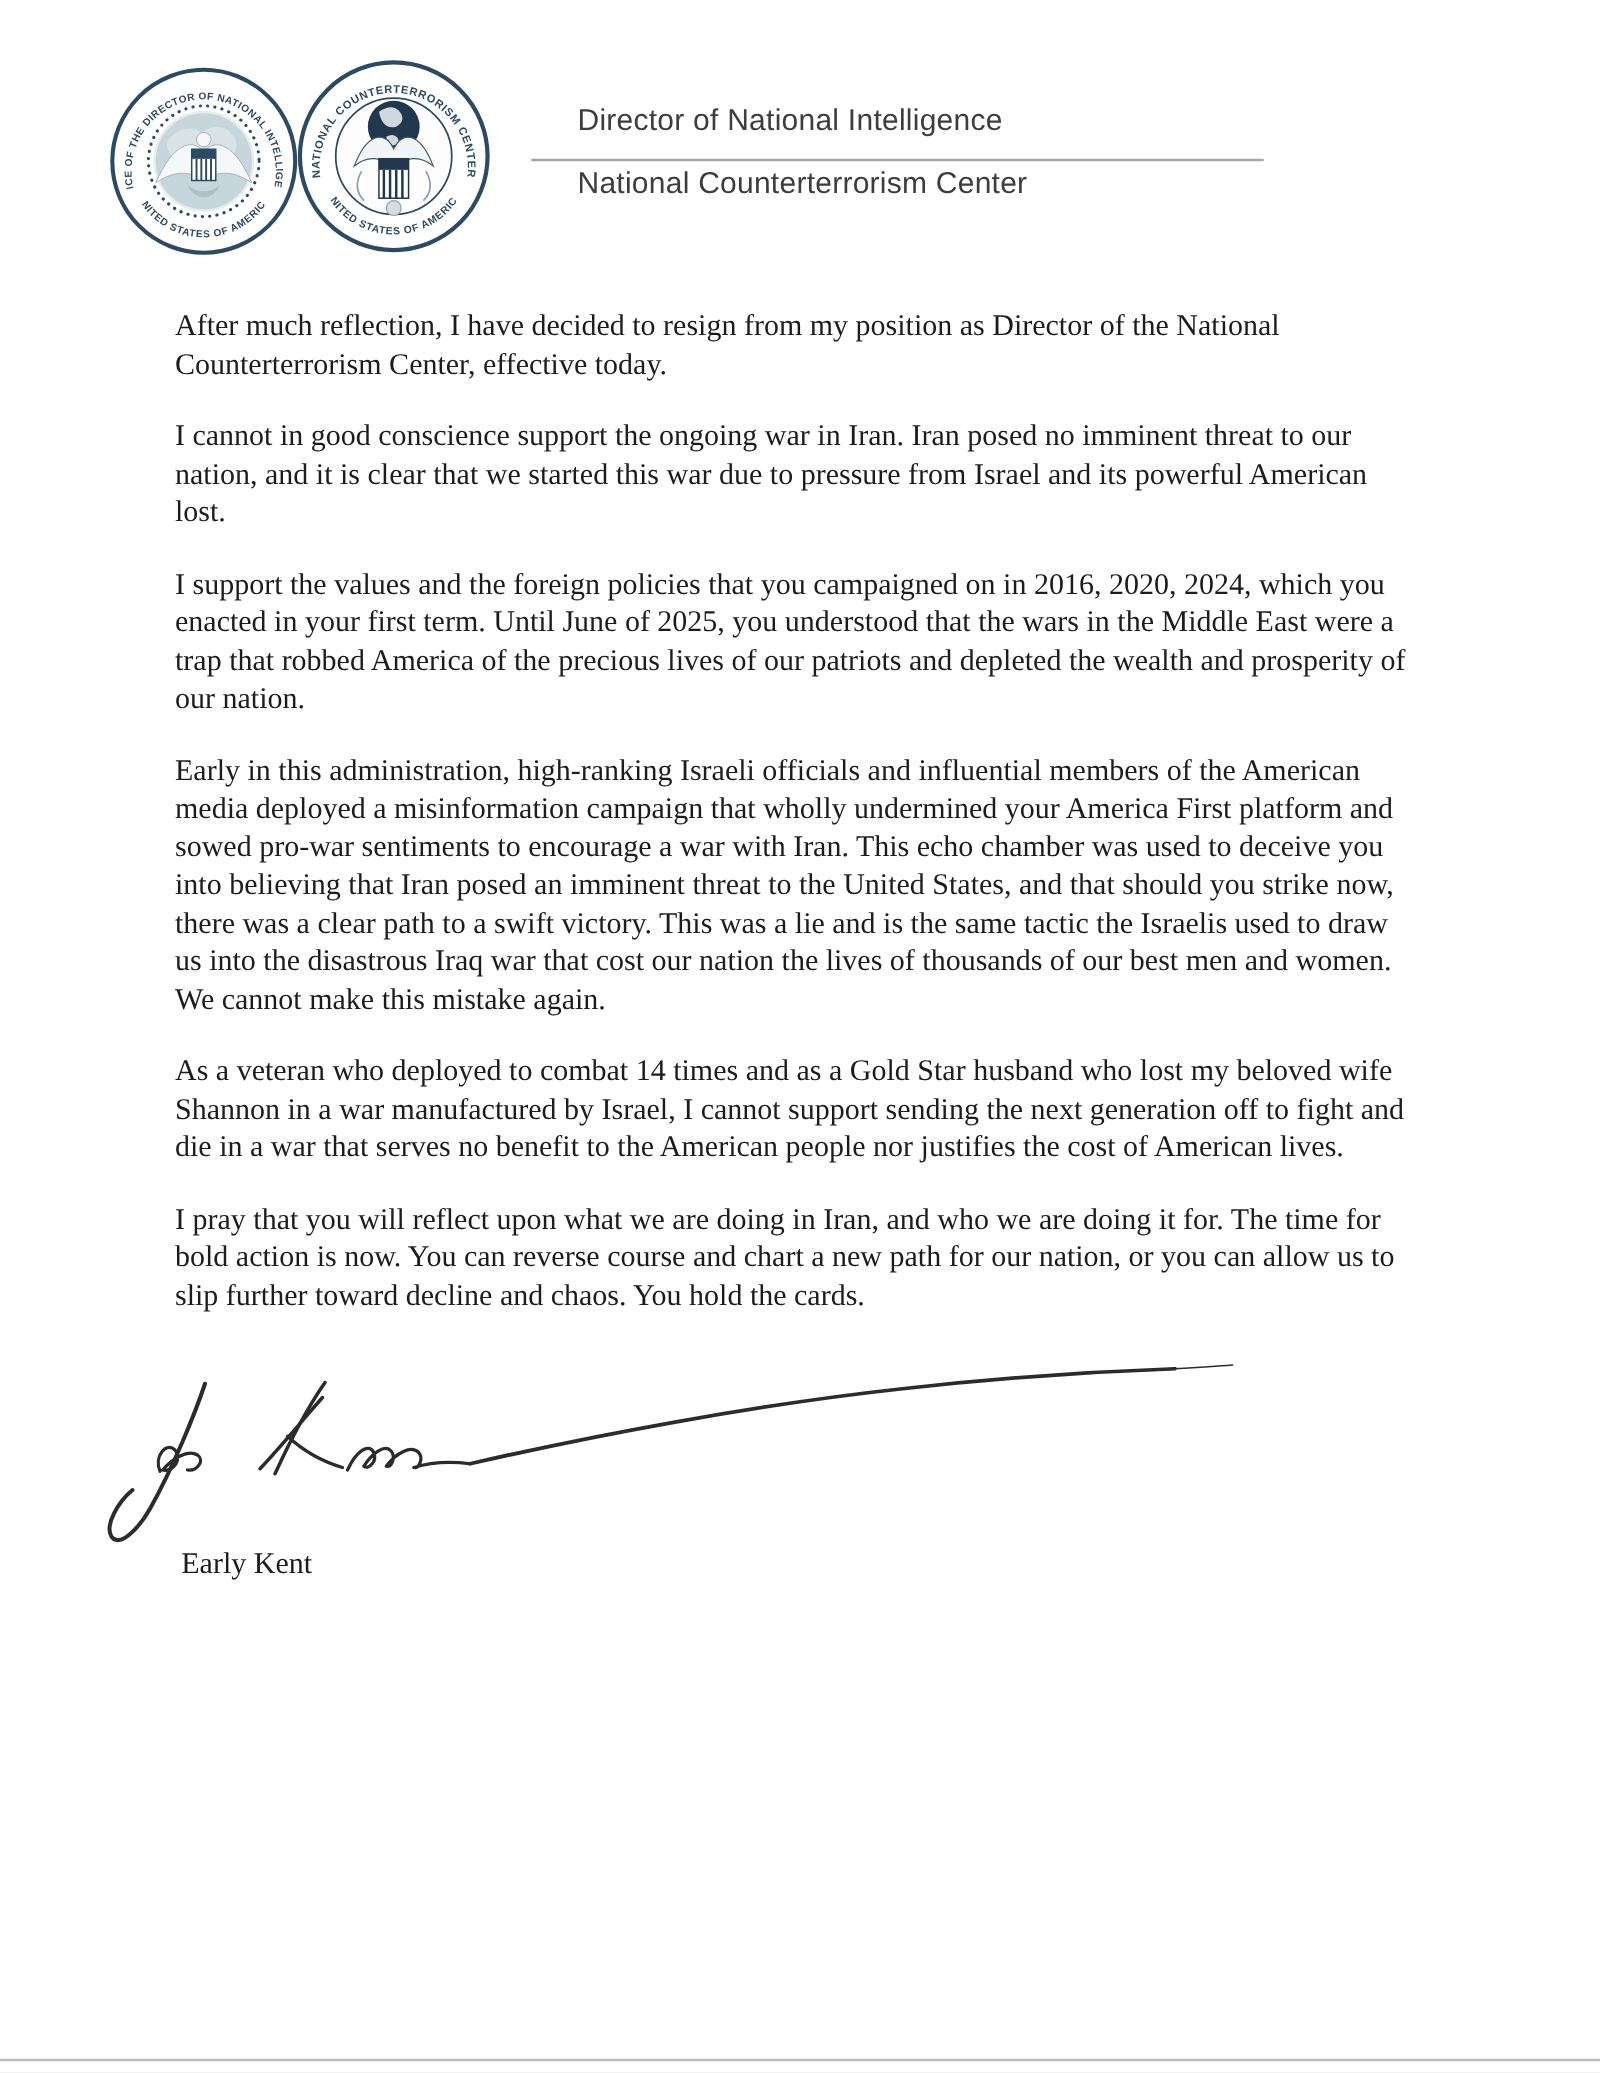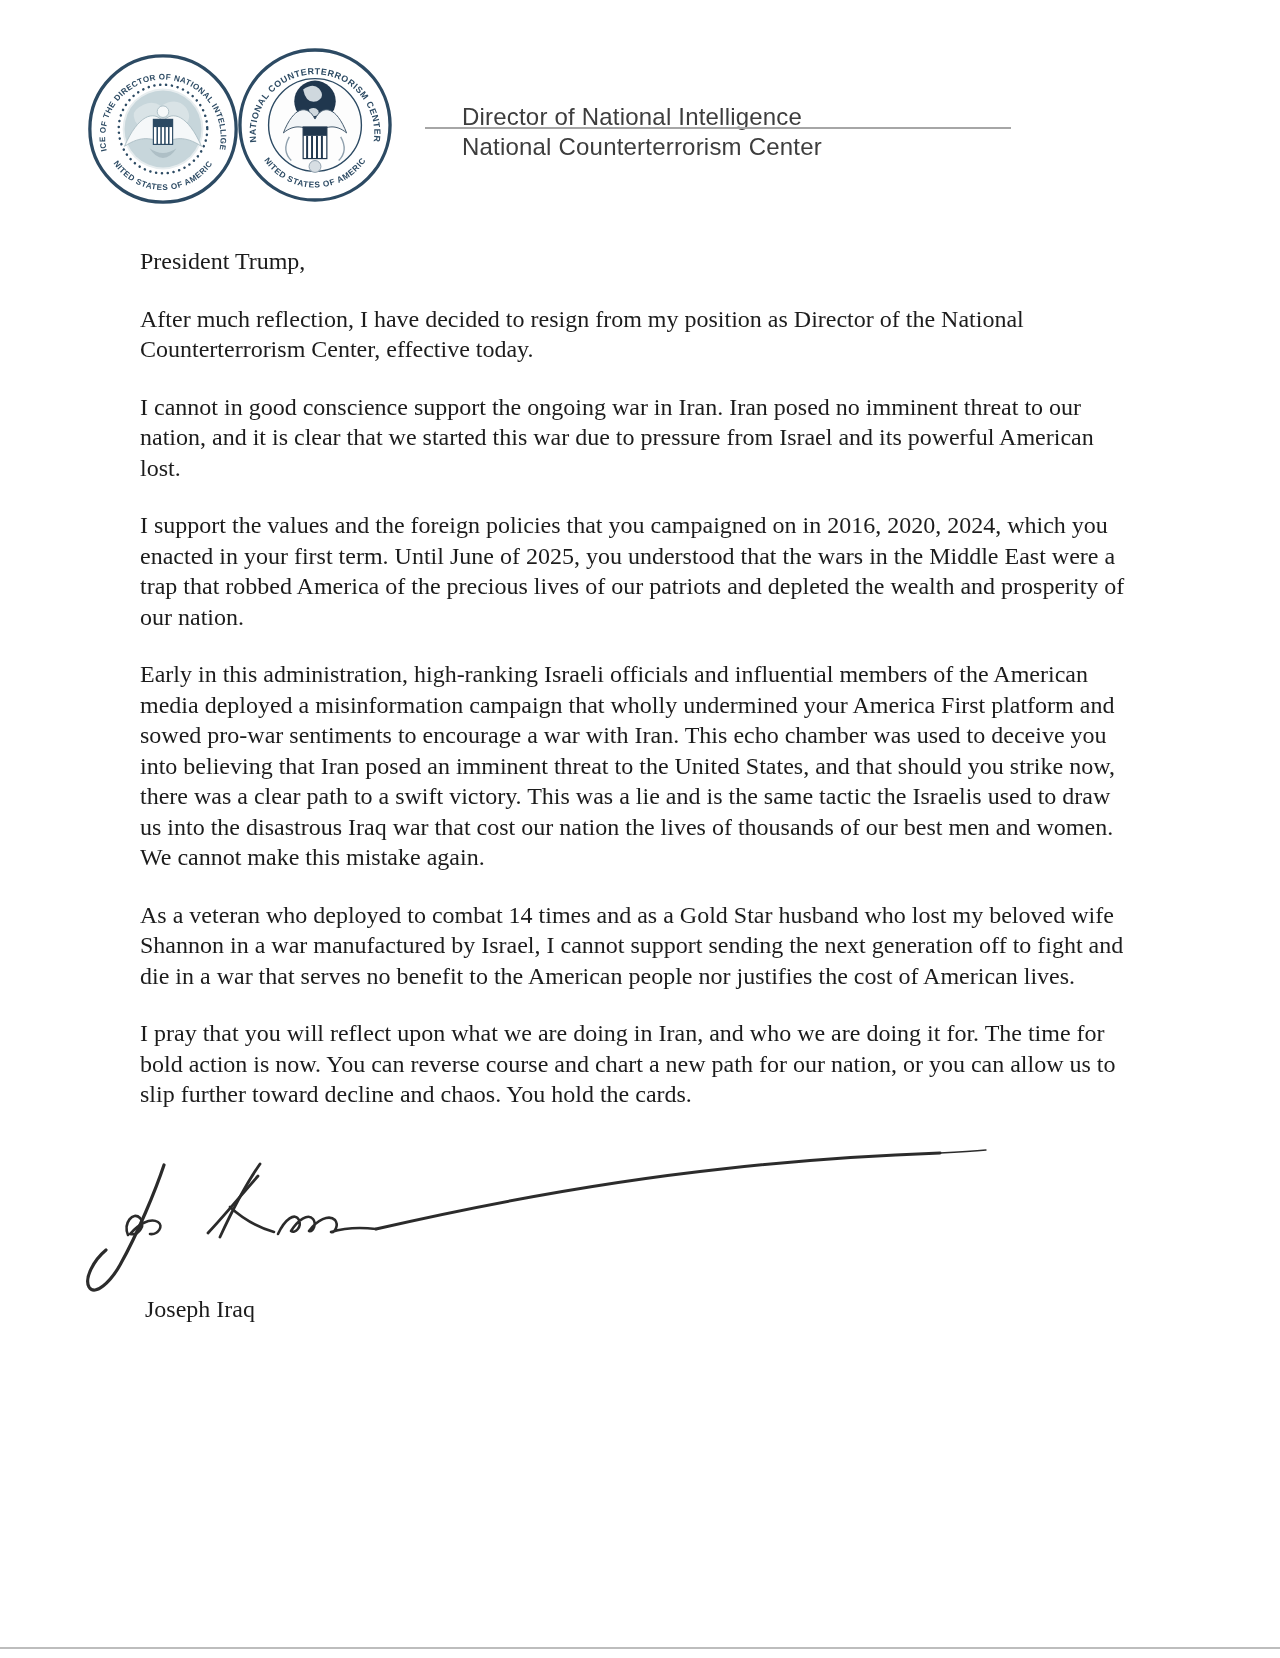--- a/index.html
+++ b/index.html
@@ -9,21 +9,21 @@
     background:#ffffff;
     overflow:hidden;
     font-family:"Liberation Serif", serif;
   }
   
   .letterhead{position:absolute;left:0;top:0;width:1280px;height:220px;}
   .seal{position:absolute;}
   .seal.odni{left:86px;top:52px;}
   .seal.nctc{left:236px;top:46px;}
   .org-title{
-    position:absolute;left:462px;top:104px;
+    position:absolute;left:462px;top:84px;
     font-family:"Liberation Sans", sans-serif;
     font-size:24px;line-height:26px;color:#3d3d3d;
     letter-spacing:0.2px;white-space:nowrap;
   }
   .org-title.second{top:134px;}
   .org-underline{
     position:absolute;left:425px;top:127px;width:586px;height:2px;
     background:#a6a6a6;
   }
   
@@ -107,38 +107,37 @@
         <textPath href="#s2bot" startOffset="50%" text-anchor="middle">UNITED STATES OF AMERICA</textPath>
       </text>
     </svg>
 
     <div class="org-title">Director of National Intelligence</div>
     <div class="org-underline"></div>
     <div class="org-title second">National Counterterrorism Center</div>
   </div>
 
   <div class="letter-body">
-    <p>President Trump,</p>
     <p>After much reflection, I have decided to resign from my position as Director of the National Counterterrorism Center, effective today.</p>
     <p>I cannot in good conscience support the ongoing war in Iran. Iran posed no imminent threat to our nation, and it is clear that we started this war due to pressure from Israel and its powerful American lost.</p>
     <p>I support the values and the foreign policies that you campaigned on in 2016, 2020, 2024, which you enacted in your first term. Until June of 2025, you understood that the wars in the Middle East were a trap that robbed America of the precious lives of our patriots and depleted the wealth and prosperity of our nation.</p>
     <p>Early in this administration, high-ranking Israeli officials and influential members of the American media deployed a misinformation campaign that wholly undermined your America First platform and sowed pro-war sentiments to encourage a war with Iran. This echo chamber was used to deceive you into believing that Iran posed an imminent threat to the United States, and that should you strike now, there was a clear path to a swift victory. This was a lie and is the same tactic the Israelis used to draw us into the disastrous Iraq war that cost our nation the lives of thousands of our best men and women. We cannot make this mistake again.</p>
     <p>As a veteran who deployed to combat 14 times and as a Gold Star husband who lost my beloved wife Shannon in a war manufactured by Israel, I cannot support sending the next generation off to fight and die in a war that serves no benefit to the American people nor justifies the cost of American lives.</p>
     <p>I pray that you will reflect upon what we are doing in Iran, and who we are doing it for. The time for bold action is now. You can reverse course and chart a new path for our nation, or you can allow us to slip further toward decline and chaos. You hold the cards.</p>
 
     <svg class="sig-script" width="910" height="162" viewBox="0 0 910 162" aria-label="">
       <g fill="none" stroke="#1a1a1a" stroke-linecap="round" stroke-linejoin="round" opacity="0.92">
         <path stroke-width="3.2" d="M82,28 C74,52 56,96 38,128 C29,144 13,160 7,150 C2,141 12,123 24,113"></path>
         <path stroke-width="2.6" d="M46,98 C41,86 51,74 58,81 C64,88 57,99 48,97 C56,88 68,80 76,85 C82,89 76,98 68,97"></path>
         <path stroke-width="2.8" d="M138,100 C150,74 164,47 178,27"></path>
         <path stroke-width="2.8" d="M126,96 C143,78 160,57 176,39"></path>
         <path stroke-width="2.6" d="M148,70 C161,82 175,90 192,95"></path>
         <path stroke-width="2.6" d="M196,97 C203,82 213,75 217,83 C220,90 213,97 209,94 C216,83 226,76 231,82 C235,87 231,95 227,94 C235,83 247,77 253,83 C257,88 253,96 249,95 C262,91 278,90 294,92"></path>
         <path stroke-width="3" d="M294,92 C390,70 520,45 640,32 C720,23 800,18 858,16"></path>
         <path stroke-width="1.3" d="M858,16 C876,15 892,14 904,13"></path>
       </g>
     </svg>
 
-    <div class="sig-name">Joseph Iraq</div>
+    <div class="sig-name">Early Kent</div>
   </div>
 
   <div class="scan-edge-bottom"></div>
 </div>
 
 </body></html>

